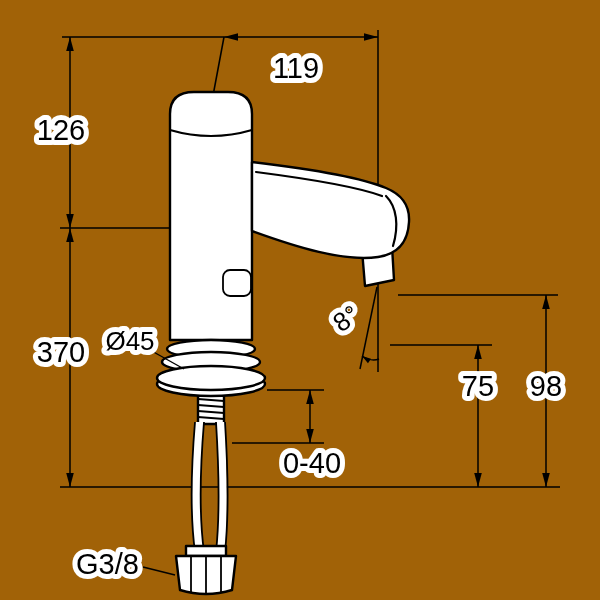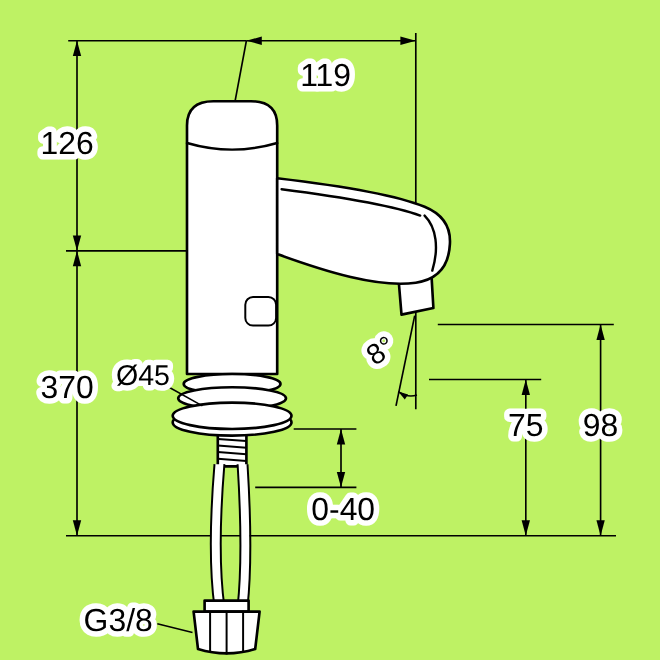--- a/index.html
+++ b/index.html
@@ -1,16 +1,16 @@
 <!DOCTYPE html>
 <html><head>
 <meta charset="utf-8">
 <style>
   html,body{margin:0;padding:0;background:#ffffff;}
-  #stage{position:relative;width:600px;height:600px;background:#bef264;overflow:hidden;}
+  #stage{position:relative;width:600px;height:600px;background:#a16207;overflow:hidden;}
   svg{position:absolute;left:0;top:0;}
   .ext{stroke:#000;stroke-width:1.5;fill:none;}
   .dim{stroke:#000;stroke-width:1.5;fill:none;}
   .lead{stroke:#000;stroke-width:1.4;fill:none;}
   .fx{stroke:#000;stroke-width:2.4;fill:#fff;stroke-linejoin:round;stroke-linecap:round;}
   .fxl{stroke:#000;stroke-width:2.2;fill:none;stroke-linejoin:round;stroke-linecap:round;}
   .fxt{stroke:#000;stroke-width:1.8;fill:none;}
   .whitefill{fill:#fff;stroke:none;}
   text{font-family:"Liberation Sans",sans-serif;font-size:29px;fill:#000;stroke:none;}
   .small{font-size:26px;}

